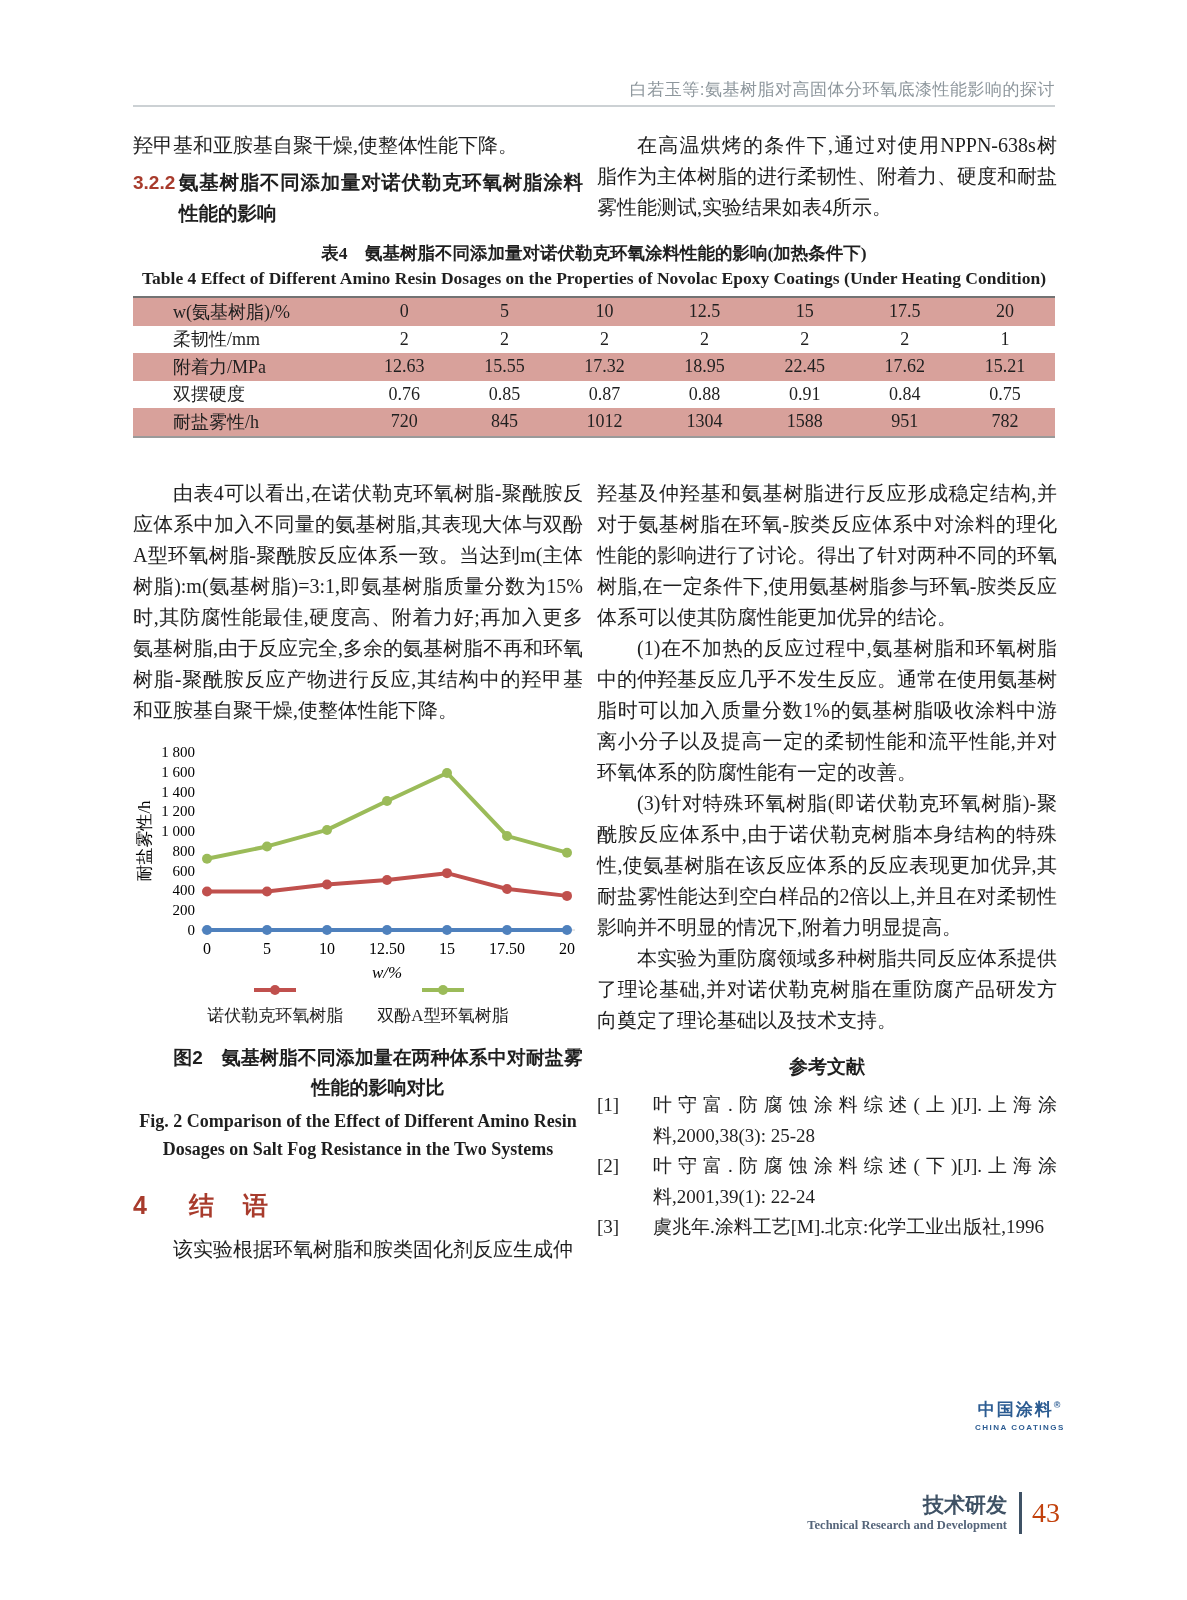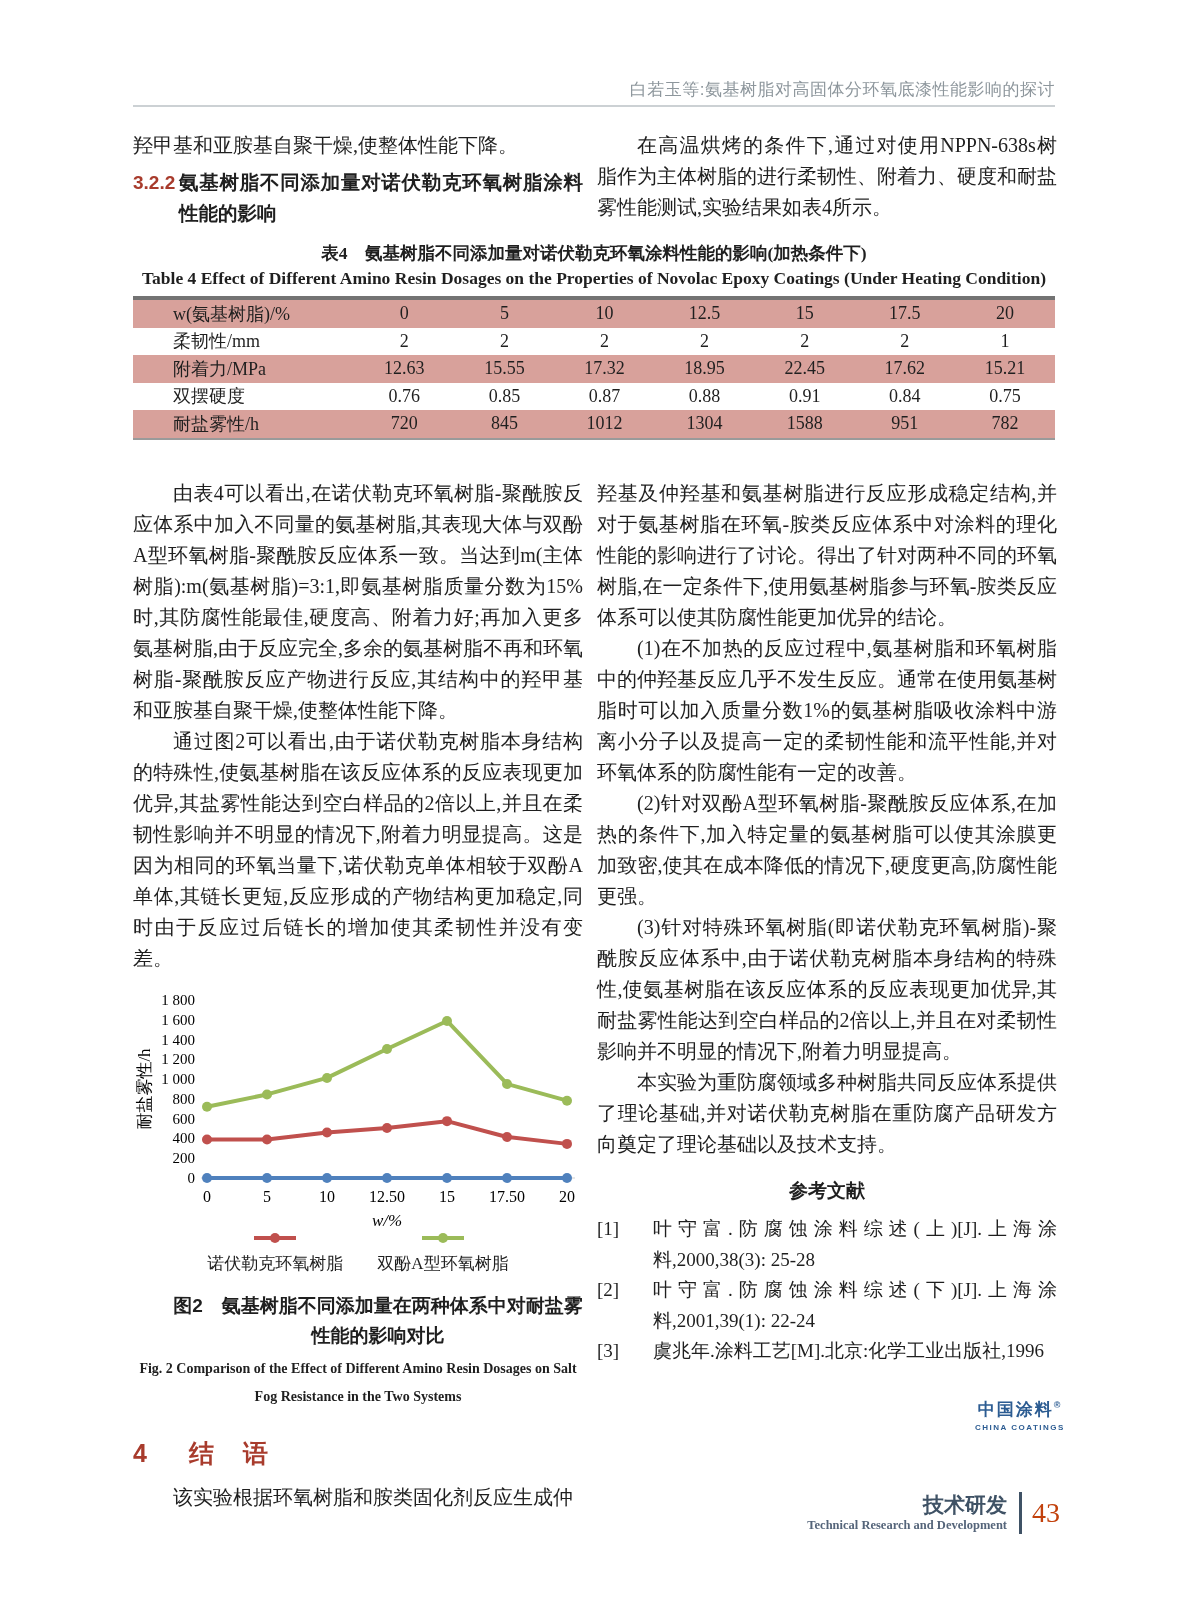--- a/index.html
+++ b/index.html
@@ -22,41 +22,41 @@
   .sec-no{color:#a83b2c;font-weight:bold;font-size:19px;width:46px;flex-shrink:0;line-height:31px;}
   .sec-title{font-weight:bold;font-size:19.5px;line-height:31px;text-align:justify;}
   .top-right{position:absolute;left:597px;top:130px;width:460px;}
 
   
   .tbl-cap-zh{position:absolute;top:241px;left:133px;width:922px;text-align:center;
               font-family:Liberation Serif, serif;font-weight:bold;font-size:17.5px;}
   .tbl-cap-en{position:absolute;top:268px;left:133px;width:922px;text-align:center;
               font-weight:bold;font-size:17.5px;}
   table.data{position:absolute;top:296px;left:133px;width:922px;border-collapse:collapse;
-             border-top:4px solid #737373;border-bottom:2px solid #9a9a9a;font-size:18px;}
+             border-top:2px solid #737373;border-bottom:2px solid #9a9a9a;font-size:18px;}
   table.data td{height:27.5px;text-align:center;padding:0;}
   table.data td.rowlabel{text-align:left;padding-left:40px;width:24%;}
   table.data tr.pink{background:#d8a19b;}
   table.data tr.white{background:#ffffff;}
 
   
   .col-left{position:absolute;left:133px;top:478px;width:450px;}
   .col-right{position:absolute;left:597px;top:478px;width:460px;}
   .para + .para{margin-top:0;}
 
   
   .chart-wrap{margin-top:8px;}
   .chart-svg{display:block;}
   .legend{display:flex;justify-content:center;gap:34px;margin-top:2px;
           font-size:17px;align-items:center;}
   .legend-item{display:flex;align-items:center;gap:8px;flex-direction:column;}
 
   .fig-cap-zh{margin-top:16px;text-align:center;font-family:"Liberation Sans","DejaVu Sans",sans-serif;
               font-weight:bold;font-size:19px;line-height:30px;margin-left:40px;}
-  .fig-cap-en{margin-top:4px;text-align:center;font-weight:bold;font-size:14px;line-height:28px;}
+  .fig-cap-en{margin-top:4px;text-align:center;font-weight:bold;font-size:18px;line-height:28px;}
 
   
   .conc-head{display:flex;align-items:baseline;margin-top:26px;
              font-family:"Liberation Sans","DejaVu Sans",sans-serif;color:#a83b2c;font-weight:bold;}
   .conc-no{font-size:25px;width:56px;}
   .conc-title{font-size:25px;letter-spacing:2px;}
   .conc-para{margin-top:12px;}
 
   
   .ref-head{margin-top:18px;text-align:center;font-family:"Liberation Sans","DejaVu Sans",sans-serif;
@@ -155,21 +155,20 @@
           <td>1304</td>
           <td>1588</td>
           <td>951</td>
           <td>782</td>
         </tr>
       </tbody>
   </table>
 
   <div class="col-left">
     <div class="para indent">由表4可以看出,在诺伏勒克环氧树脂-聚酰胺反应体系中加入不同量的氨基树脂,其表现大体与双酚A型环氧树脂-聚酰胺反应体系一致。当达到m(主体树脂):m(氨基树脂)=3:1,即氨基树脂质量分数为15%时,其防腐性能最佳,硬度高、附着力好;再加入更多氨基树脂,由于反应完全,多余的氨基树脂不再和环氧树脂-聚酰胺反应产物进行反应,其结构中的羟甲基和亚胺基自聚干燥,使整体性能下降。</div>
-    <div class="para indent">通过图2可以看出,由于诺伏勒克树脂本身结构的特殊性,使氨基树脂在该反应体系的反应表现更加优异,其盐雾性能达到空白样品的2倍以上,并且在柔韧性影响并不明显的情况下,附着力明显提高。这是因为相同的环氧当量下,诺伏勒克单体相较于双酚A单体,其链长更短,反应形成的产物结构更加稳定,同时由于反应过后链长的增加使其柔韧性并没有变差。</div>
 
     <div class="chart-wrap">
       <svg class="chart-svg" width="450" height="248" viewBox="0 0 450 248">
           <text x="62" y="201" text-anchor="end" font-size="15">0</text>
           <text x="62" y="181.22222222222223" text-anchor="end" font-size="15">200</text>
           <text x="62" y="161.44444444444446" text-anchor="end" font-size="15">400</text>
           <text x="62" y="141.66666666666669" text-anchor="end" font-size="15">600</text>
           <text x="62" y="121.8888888888889" text-anchor="end" font-size="15">800</text>
           <text x="62" y="102.1111111111111" text-anchor="end" font-size="15">1 000</text>
           <text x="62" y="82.33333333333334" text-anchor="end" font-size="15">1 200</text>
@@ -235,21 +234,20 @@
     <div class="conc-head">
       <span class="conc-no">4</span>
       <span class="conc-title">结　语</span>
     </div>
     <div class="para indent conc-para">该实验根据环氧树脂和胺类固化剂反应生成仲</div>
   </div>
 
   <div class="col-right">
     <div class="para">羟基及仲羟基和氨基树脂进行反应形成稳定结构,并对于氨基树脂在环氧-胺类反应体系中对涂料的理化性能的影响进行了讨论。得出了针对两种不同的环氧树脂,在一定条件下,使用氨基树脂参与环氧-胺类反应体系可以使其防腐性能更加优异的结论。</div>
     <div class="para indent">(1)在不加热的反应过程中,氨基树脂和环氧树脂中的仲羟基反应几乎不发生反应。通常在使用氨基树脂时可以加入质量分数1%的氨基树脂吸收涂料中游离小分子以及提高一定的柔韧性能和流平性能,并对环氧体系的防腐性能有一定的改善。</div>
-    <div class="para indent">(2)针对双酚A型环氧树脂-聚酰胺反应体系,在加热的条件下,加入特定量的氨基树脂可以使其涂膜更加致密,使其在成本降低的情况下,硬度更高,防腐性能更强。</div>
     <div class="para indent">(3)针对特殊环氧树脂(即诺伏勒克环氧树脂)-聚酰胺反应体系中,由于诺伏勒克树脂本身结构的特殊性,使氨基树脂在该反应体系的反应表现更加优异,其耐盐雾性能达到空白样品的2倍以上,并且在对柔韧性影响并不明显的情况下,附着力明显提高。</div>
     <div class="para indent">本实验为重防腐领域多种树脂共同反应体系提供了理论基础,并对诺伏勒克树脂在重防腐产品研发方向奠定了理论基础以及技术支持。</div>
 
     <div class="ref-head">参考文献</div>
     <div class="ref-list">
         <div class="ref">
           <span class="ref-no">[1]</span>
           <span class="ref-text">叶守富.防腐蚀涂料综述(上)[J].上海涂料,2000,38(3): 25-28</span>
         </div>
         <div class="ref">

